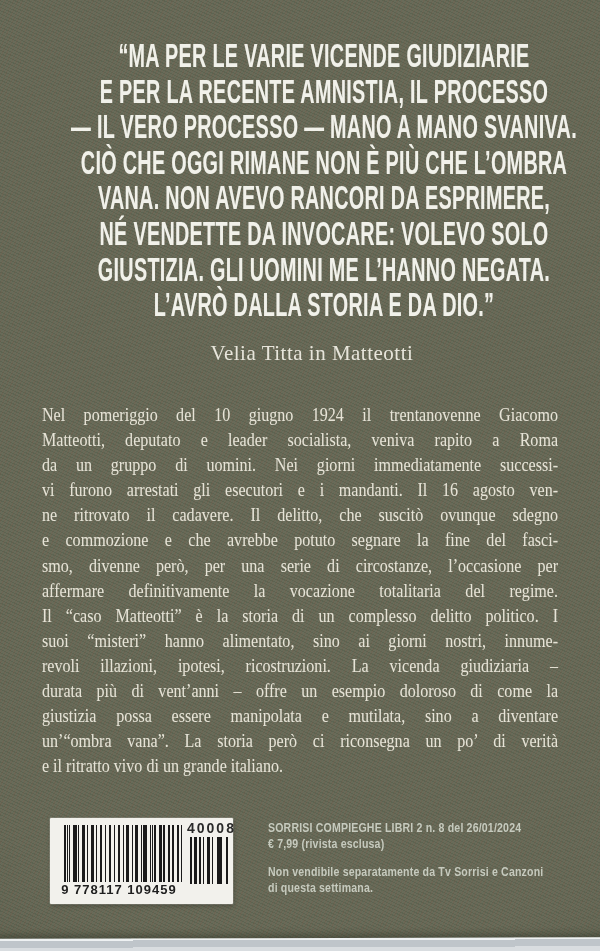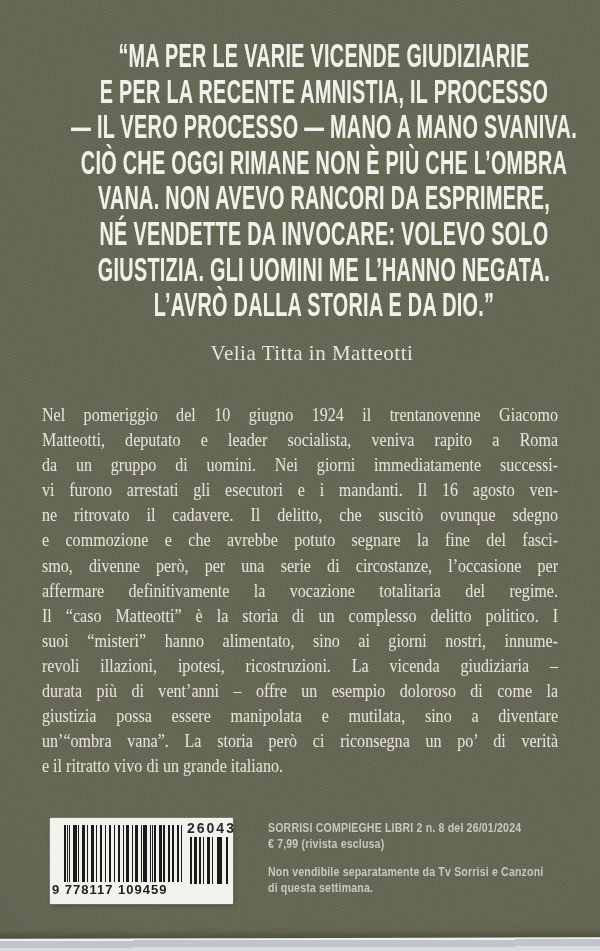--- a/index.html
+++ b/index.html
@@ -46,21 +46,21 @@
     background:#f2f1ec; border-radius:1px;
     box-shadow:0 0 0 1px rgba(255,255,255,.15), 1px 2px 4px rgba(0,0,0,.25);
   }
   .ean-bars {
     position:absolute; left:14px; top:7px; width:118px; height:57px;
     background-image:
       repeating-linear-gradient(90deg,#1a1a1a 0 2px,rgba(0,0,0,0) 2px 5px,#1a1a1a 5px 6px,rgba(0,0,0,0) 6px 9px),
       repeating-linear-gradient(90deg,rgba(0,0,0,0) 0 3px,#1a1a1a 3px 4px,rgba(0,0,0,0) 4px 11px,#1a1a1a 11px 13px,rgba(0,0,0,0) 13px 17px);
   }
   .ean-digits {
-    position:absolute; left:2px; top:64px; width:134px; text-align:left;
+    position:absolute; left:2px; top:64px; width:134px; text-align:center;
     font-size:13px; font-weight:700; letter-spacing:1px; color:#1e1e1e;
   }
   .addon-num {
     position:absolute; left:137px; top:2px; width:44px; text-align:center;
     font-size:14px; font-weight:700; letter-spacing:2px; color:#2a2a2a;
   }
   .addon-bars {
     position:absolute; left:140px; top:19px; width:40px; height:47px;
     background-image:
       repeating-linear-gradient(90deg,#1a1a1a 0 2px,rgba(0,0,0,0) 2px 4px,#1a1a1a 4px 5px,rgba(0,0,0,0) 5px 9px),
@@ -114,21 +114,21 @@
       <div class="body-line">revoli illazioni, ipotesi, ricostruzioni. La vicenda giudiziaria –</div>
       <div class="body-line">durata più di vent’anni – offre un esempio doloroso di come la</div>
       <div class="body-line">giustizia possa essere manipolata e mutilata, sino a diventare</div>
       <div class="body-line">un’“ombra vana”. La storia però ci riconsegna un po’ di verità</div>
       <div class="body-line">e il ritratto vivo di un grande italiano.</div>
     </div>
 
   <div class="barcode-box">
     <div class="ean-bars"></div>
     <div class="ean-digits">9 778117 109459</div>
-    <div class="addon-num">26043</div>
+    <div class="addon-num">40008</div>
     <div class="addon-bars"></div>
   </div>
 
   <div class="imprint">
     <div>SORRISI COMPIEGHE LIBRI 2 n. 8 del 26/01/2024</div>
     <div>€ 7,99 (rivista esclusa)</div>
     <div class="gap"></div>
     <div>Non vendibile separatamente da Tv Sorrisi e Canzoni</div>
     <div>di questa settimana.</div>
   </div>

